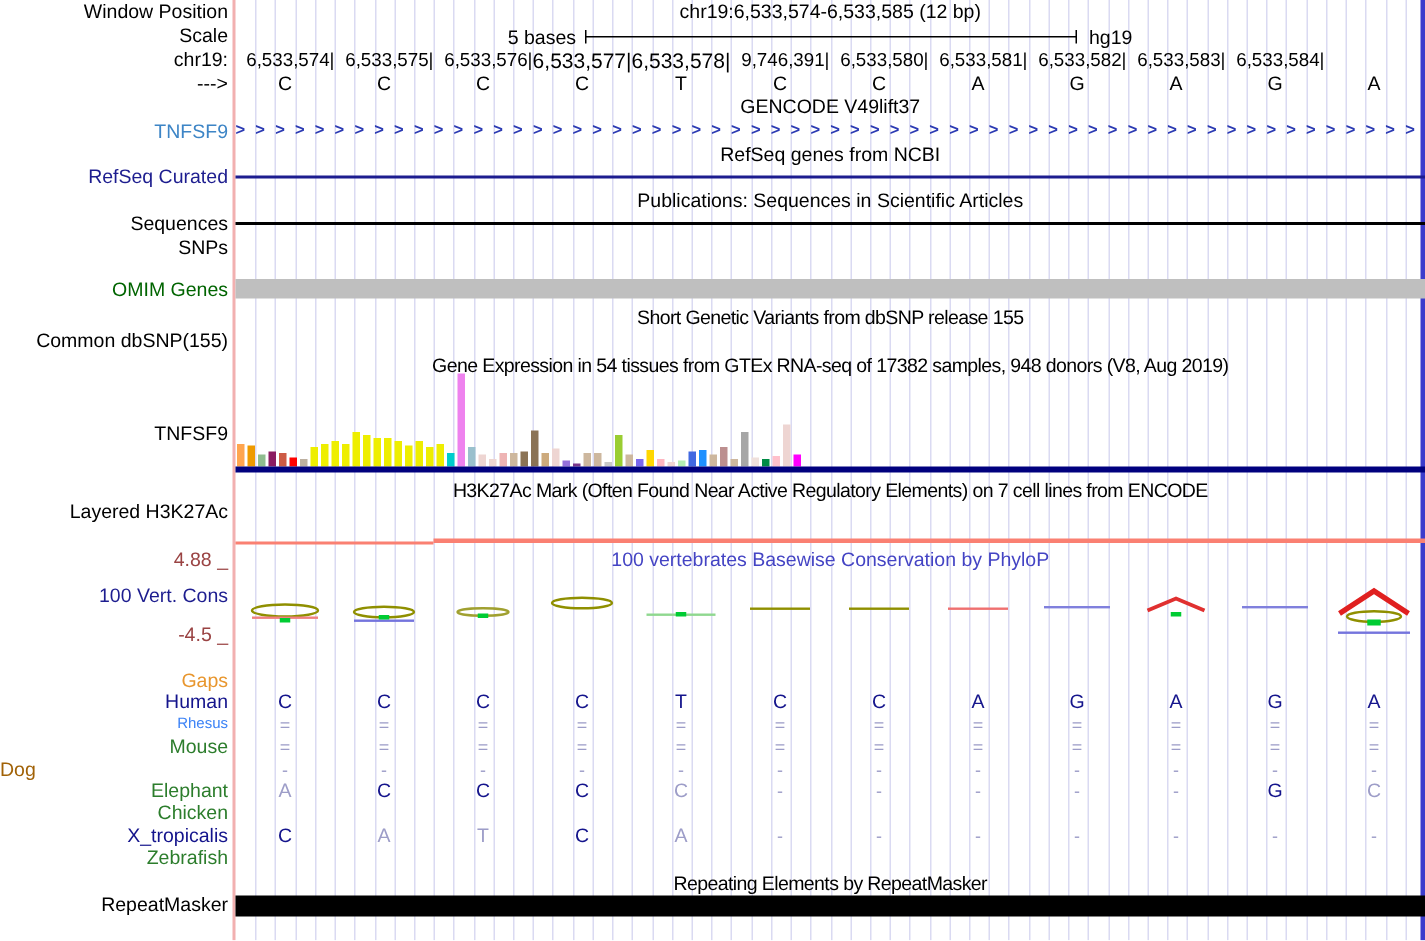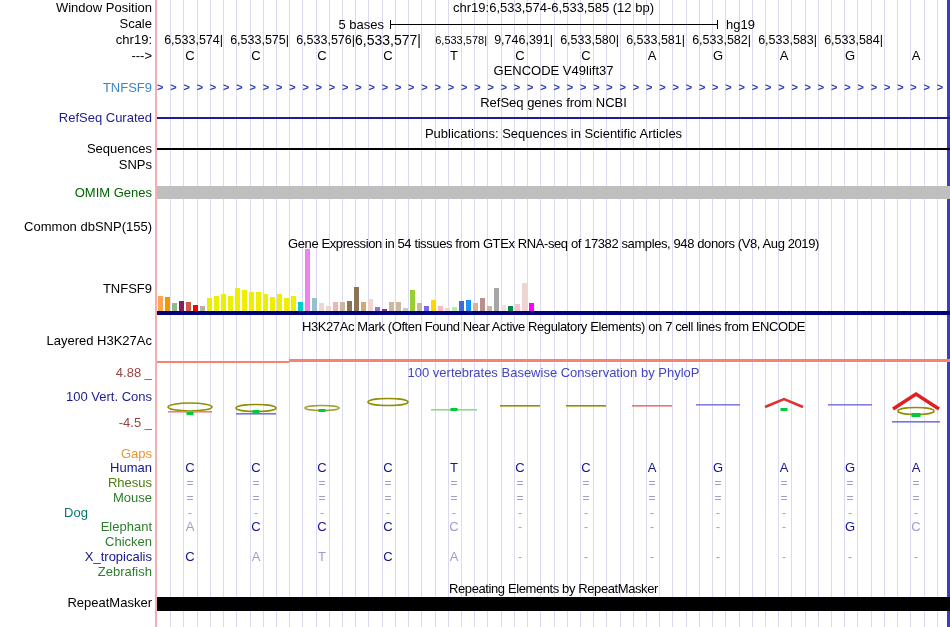--- a/index.html
+++ b/index.html
@@ -108,21 +108,21 @@
     <div class="tickline" style="left:390px;top:4px;width:1px;height:9px;"></div>
     <div class="tickline" style="left:717px;top:4px;width:1px;height:9px;"></div>
     <div class="abs" style="left:726px;top:1px;font-size:13px;">hg19</div>
   </div>
 
   <div id="pos-row">
       <div style="left: 157px; top: 33px; width: 66px; text-align: right; font-size: 12.5px; line-height: 14px; position: absolute;">6,533,574|</div>
       <div style="left: 223px; top: 33px; width: 66px; text-align: right; font-size: 12.5px; line-height: 14px; position: absolute;">6,533,575|</div>
       <div style="left: 289px; top: 33px; width: 66px; text-align: right; font-size: 12.5px; line-height: 14px; position: absolute;">6,533,576|</div>
       <div style="left: 355px; top: 33px; width: 66px; text-align: right; font-size: 14px; line-height: 14px; position: absolute;">6,533,577|</div>
-      <div style="left: 421px; top: 33px; width: 66px; text-align: right; font-size: 11px; line-height: 14px; position: absolute;">6,533,578|</div>
+      <div style="left: 421px; top: 33px; width: 66px; font-size: 14px; line-height: 14px; position: absolute;">6,533,578|</div>
       <div style="left: 487px; top: 33px; width: 66px; text-align: right; font-size: 12.5px; line-height: 14px; position: absolute;">9,746,391|</div>
       <div style="left: 553px; top: 33px; width: 66px; text-align: right; font-size: 12.5px; line-height: 14px; position: absolute;">6,533,580|</div>
       <div style="left: 619px; top: 33px; width: 66px; text-align: right; font-size: 12.5px; line-height: 14px; position: absolute;">6,533,581|</div>
       <div style="left: 685px; top: 33px; width: 66px; text-align: right; font-size: 12.5px; line-height: 14px; position: absolute;">6,533,582|</div>
       <div style="left: 751px; top: 33px; width: 66px; text-align: right; font-size: 12.5px; line-height: 14px; position: absolute;">6,533,583|</div>
       <div style="left: 817px; top: 33px; width: 66px; text-align: right; font-size: 12.5px; line-height: 14px; position: absolute;">6,533,584|</div>
     </div>
   <div id="seq-row">
       <div style="left: 157px; top: 49px; width: 66px; text-align: center; font-size: 13px; line-height: 14px; position: absolute;">C</div>
       <div style="left: 223px; top: 49px; width: 66px; text-align: center; font-size: 13px; line-height: 14px; position: absolute;">C</div>
@@ -203,20 +203,21 @@
     </div>
 
   <div class="title" style="top:96px;">RefSeq genes from NCBI</div>
   <div class="abs" style="left:157px;top:117px;width:793px;height:2px;background:#1d1d8f;"></div>
 
   <div class="title" style="top:127px;">Publications: Sequences in Scientific Articles</div>
   <div class="abs" style="left:157px;top:148px;width:793px;height:2px;background:#000;"></div>
 
   <div class="abs" style="left:157px;top:186px;width:793px;height:13px;background:#bfbfbf;"></div>
 
+  <div class="title cond" style="top:205px;">Short Genetic Variants from dbSNP release 155</div>
 
   <div class="title cond" style="top:237px;">Gene Expression in 54 tissues from GTEx RNA-seq of 17382 samples, 948 donors (V8, Aug 2019)</div>
   <div id="gtex-bars">
       <div style="left: 158px; top: 296px; width: 5px; height: 15px; background: rgb(255, 165, 79); position: absolute;"></div>
       <div style="left: 165px; top: 297px; width: 5px; height: 14px; background: rgb(238, 154, 0); position: absolute;"></div>
       <div style="left: 172px; top: 303px; width: 5px; height: 8px; background: rgb(143, 188, 143); position: absolute;"></div>
       <div style="left: 179px; top: 301px; width: 5px; height: 10px; background: rgb(139, 28, 98); position: absolute;"></div>
       <div style="left: 186px; top: 302px; width: 5px; height: 9px; background: rgb(205, 91, 69); position: absolute;"></div>
       <div style="left: 193px; top: 305px; width: 5px; height: 6px; background: rgb(255, 0, 0); position: absolute;"></div>
       <div style="left: 200px; top: 306px; width: 5px; height: 5px; background: rgb(189, 176, 160); position: absolute;"></div>
@@ -308,21 +309,21 @@
       <div style="left: 289px; top: 461px; width: 66px; text-align: center; font-size: 13px; line-height: 14px; color: rgb(20, 20, 140); position: absolute;">C</div>
       <div style="left: 355px; top: 461px; width: 66px; text-align: center; font-size: 13px; line-height: 14px; color: rgb(20, 20, 140); position: absolute;">C</div>
       <div style="left: 421px; top: 461px; width: 66px; text-align: center; font-size: 13px; line-height: 14px; color: rgb(20, 20, 140); position: absolute;">T</div>
       <div style="left: 487px; top: 461px; width: 66px; text-align: center; font-size: 13px; line-height: 14px; color: rgb(20, 20, 140); position: absolute;">C</div>
       <div style="left: 553px; top: 461px; width: 66px; text-align: center; font-size: 13px; line-height: 14px; color: rgb(20, 20, 140); position: absolute;">C</div>
       <div style="left: 619px; top: 461px; width: 66px; text-align: center; font-size: 13px; line-height: 14px; color: rgb(20, 20, 140); position: absolute;">A</div>
       <div style="left: 685px; top: 461px; width: 66px; text-align: center; font-size: 13px; line-height: 14px; color: rgb(20, 20, 140); position: absolute;">G</div>
       <div style="left: 751px; top: 461px; width: 66px; text-align: center; font-size: 13px; line-height: 14px; color: rgb(20, 20, 140); position: absolute;">A</div>
       <div style="left: 817px; top: 461px; width: 66px; text-align: center; font-size: 13px; line-height: 14px; color: rgb(20, 20, 140); position: absolute;">G</div>
       <div style="left: 883px; top: 461px; width: 66px; text-align: center; font-size: 13px; line-height: 14px; color: rgb(20, 20, 140); position: absolute;">A</div>
-      <div style="left: 0px; top: 476px; width: 152px; text-align: right; font-size: 13px; line-height: 14px; color: #4d7c0f; position: absolute;">Rhesus</div>
+      <div style="left: 0px; top: 476px; width: 152px; text-align: right; font-size: 10px; line-height: 14px; color: #3b82f6; position: absolute;">Rhesus</div>
       <div style="left: 157px; top: 476px; width: 66px; text-align: center; font-size: 12px; line-height: 14px; color: rgb(157, 157, 200); position: absolute;">=</div>
       <div style="left: 223px; top: 476px; width: 66px; text-align: center; font-size: 12px; line-height: 14px; color: rgb(157, 157, 200); position: absolute;">=</div>
       <div style="left: 289px; top: 476px; width: 66px; text-align: center; font-size: 12px; line-height: 14px; color: rgb(157, 157, 200); position: absolute;">=</div>
       <div style="left: 355px; top: 476px; width: 66px; text-align: center; font-size: 12px; line-height: 14px; color: rgb(157, 157, 200); position: absolute;">=</div>
       <div style="left: 421px; top: 476px; width: 66px; text-align: center; font-size: 12px; line-height: 14px; color: rgb(157, 157, 200); position: absolute;">=</div>
       <div style="left: 487px; top: 476px; width: 66px; text-align: center; font-size: 12px; line-height: 14px; color: rgb(157, 157, 200); position: absolute;">=</div>
       <div style="left: 553px; top: 476px; width: 66px; text-align: center; font-size: 12px; line-height: 14px; color: rgb(157, 157, 200); position: absolute;">=</div>
       <div style="left: 619px; top: 476px; width: 66px; text-align: center; font-size: 12px; line-height: 14px; color: rgb(157, 157, 200); position: absolute;">=</div>
       <div style="left: 685px; top: 476px; width: 66px; text-align: center; font-size: 12px; line-height: 14px; color: rgb(157, 157, 200); position: absolute;">=</div>
       <div style="left: 751px; top: 476px; width: 66px; text-align: center; font-size: 12px; line-height: 14px; color: rgb(157, 157, 200); position: absolute;">=</div>
@@ -334,21 +335,21 @@
       <div style="left: 289px; top: 491px; width: 66px; text-align: center; font-size: 12px; line-height: 14px; color: rgb(157, 157, 200); position: absolute;">=</div>
       <div style="left: 355px; top: 491px; width: 66px; text-align: center; font-size: 12px; line-height: 14px; color: rgb(157, 157, 200); position: absolute;">=</div>
       <div style="left: 421px; top: 491px; width: 66px; text-align: center; font-size: 12px; line-height: 14px; color: rgb(157, 157, 200); position: absolute;">=</div>
       <div style="left: 487px; top: 491px; width: 66px; text-align: center; font-size: 12px; line-height: 14px; color: rgb(157, 157, 200); position: absolute;">=</div>
       <div style="left: 553px; top: 491px; width: 66px; text-align: center; font-size: 12px; line-height: 14px; color: rgb(157, 157, 200); position: absolute;">=</div>
       <div style="left: 619px; top: 491px; width: 66px; text-align: center; font-size: 12px; line-height: 14px; color: rgb(157, 157, 200); position: absolute;">=</div>
       <div style="left: 685px; top: 491px; width: 66px; text-align: center; font-size: 12px; line-height: 14px; color: rgb(157, 157, 200); position: absolute;">=</div>
       <div style="left: 751px; top: 491px; width: 66px; text-align: center; font-size: 12px; line-height: 14px; color: rgb(157, 157, 200); position: absolute;">=</div>
       <div style="left: 817px; top: 491px; width: 66px; text-align: center; font-size: 12px; line-height: 14px; color: rgb(157, 157, 200); position: absolute;">=</div>
       <div style="left: 883px; top: 491px; width: 66px; text-align: center; font-size: 12px; line-height: 14px; color: rgb(157, 157, 200); position: absolute;">=</div>
-      <div style="left: 0px; top: 506px; width: 152px; text-align: center; font-size: 13px; line-height: 14px; color: #0f766e; position: absolute;">Dog</div>
+      <div style="left: 0px; top: 506px; width: 152px; text-align: left; font-size: 13px; line-height: 14px; color: #a16207; position: absolute;">Dog</div>
       <div style="left: 157px; top: 506px; width: 66px; text-align: center; font-size: 12px; line-height: 14px; color: rgb(157, 157, 200); position: absolute;">-</div>
       <div style="left: 223px; top: 506px; width: 66px; text-align: center; font-size: 12px; line-height: 14px; color: rgb(157, 157, 200); position: absolute;">-</div>
       <div style="left: 289px; top: 506px; width: 66px; text-align: center; font-size: 12px; line-height: 14px; color: rgb(157, 157, 200); position: absolute;">-</div>
       <div style="left: 355px; top: 506px; width: 66px; text-align: center; font-size: 12px; line-height: 14px; color: rgb(157, 157, 200); position: absolute;">-</div>
       <div style="left: 421px; top: 506px; width: 66px; text-align: center; font-size: 12px; line-height: 14px; color: rgb(157, 157, 200); position: absolute;">-</div>
       <div style="left: 487px; top: 506px; width: 66px; text-align: center; font-size: 12px; line-height: 14px; color: rgb(157, 157, 200); position: absolute;">-</div>
       <div style="left: 553px; top: 506px; width: 66px; text-align: center; font-size: 12px; line-height: 14px; color: rgb(157, 157, 200); position: absolute;">-</div>
       <div style="left: 619px; top: 506px; width: 66px; text-align: center; font-size: 12px; line-height: 14px; color: rgb(157, 157, 200); position: absolute;">-</div>
       <div style="left: 685px; top: 506px; width: 66px; text-align: center; font-size: 12px; line-height: 14px; color: rgb(157, 157, 200); position: absolute;">-</div>
       <div style="left: 751px; top: 506px; width: 66px; text-align: center; font-size: 12px; line-height: 14px; color: rgb(157, 157, 200); position: absolute;">-</div>

